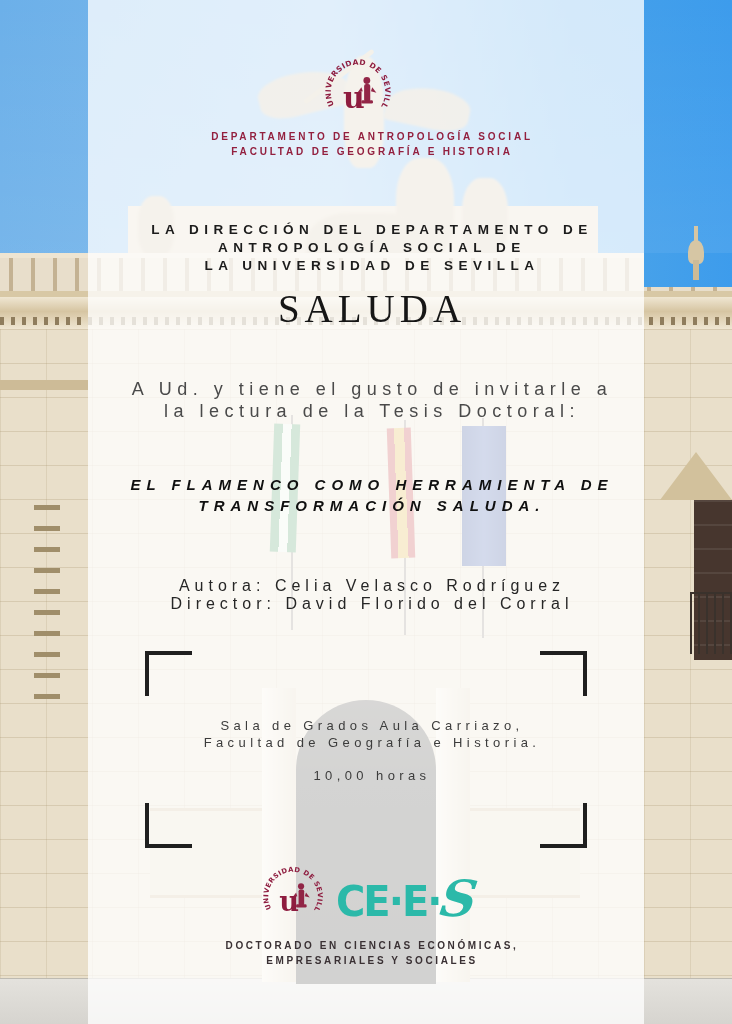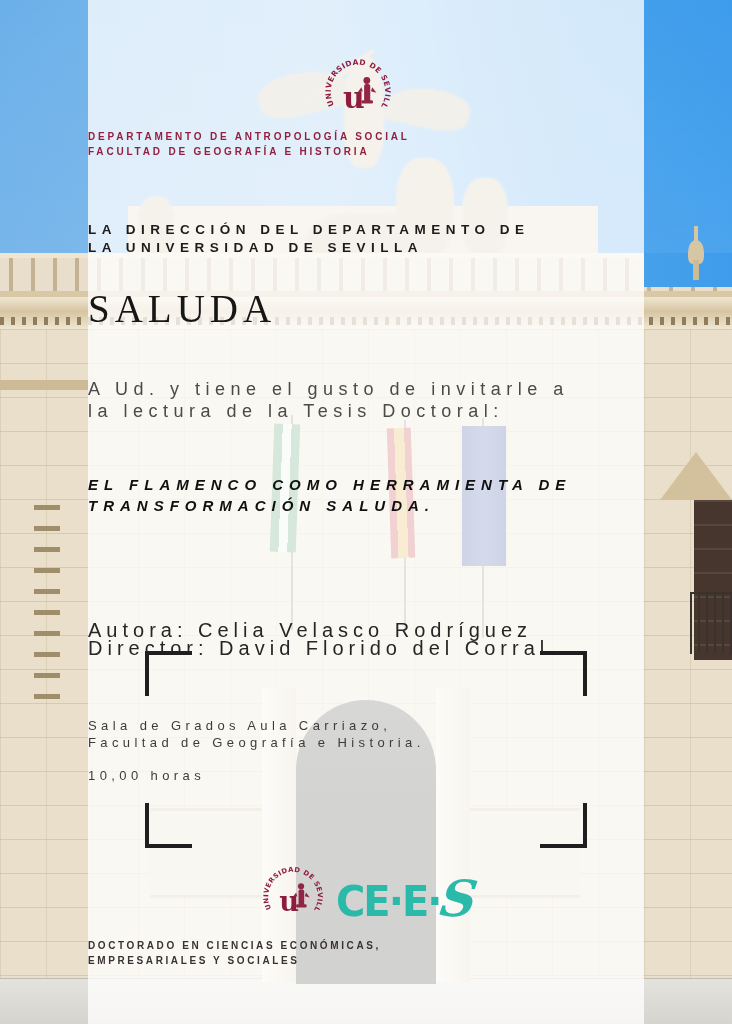--- a/index.html
+++ b/index.html
@@ -70,31 +70,31 @@
   .pilaster{top:688px;width:34px;height:294px;background:linear-gradient(90deg,#f6f0e4,#ded2b8);}
   .pilaster-l{left:262px;} .pilaster-r{left:436px;}
   .portal-arch{left:296px;top:700px;width:140px;height:284px;border-radius:70px 70px 0 0;
     background:linear-gradient(180deg,#57554e,#454540 30%,#3d3c38);}
 
   
   .overlay{position:absolute;left:88px;top:0;width:556px;height:1024px;
     background:rgba(255,255,255,.77);}
 
   
-  .txt{position:absolute;left:88px;width:556px;text-align:left;}
+  .txt{position:absolute;left:94px;width:556px;text-align:center;}
   .dept{font-size:10px;font-weight:bold;letter-spacing:2.8px;color:#93203F;}
   .dept1{top:131px;} .dept2{top:146px;}
   .headline{top:221px;font-size:13.5px;font-weight:bold;letter-spacing:5.5px;
     line-height:18px;color:#1c1c1c;}
   .saluda{top:286px;font-family:"Liberation Serif",serif;font-weight:400;
     font-size:39px;letter-spacing:5px;color:#161616;}
   .invite{top:378px;font-size:18px;letter-spacing:5.5px;line-height:22px;color:#4a4a4a;}
   .thesis{top:474px;font-size:15px;font-weight:bold;font-style:italic;
     letter-spacing:6px;line-height:21px;color:#101010;}
-  .people{top:577px;font-size:20px;letter-spacing:5px;line-height:18px;color:#262626;margin-top:44px;}
+  .people{top:577px;font-size:16px;letter-spacing:5px;line-height:18px;color:#262626;}
   .venue{top:717px;font-size:13px;letter-spacing:4.4px;line-height:17px;color:#3c3c3c;}
   .datetime{top:767px;font-size:13px;letter-spacing:4.4px;line-height:17px;color:#3c3c3c;}
 
   .frame{position:absolute;left:145px;top:651px;width:442px;height:197px;}
   .corner{position:absolute;width:47px;height:45px;border:0 solid #1f1f1f;}
   .c-tl{left:0;top:0;border-top-width:4px;border-left-width:4px;}
   .c-tr{right:0;top:0;border-top-width:4px;border-right-width:4px;}
   .c-bl{left:0;bottom:0;border-bottom-width:4px;border-left-width:4px;}
   .c-br{right:0;bottom:0;border-bottom-width:4px;border-right-width:4px;}
 
@@ -172,20 +172,21 @@
       <path d="M55,46 L49,54 L57,52 Z"></path>
         <path d="M71,46 L77,54 L69,52 Z"></path>
     </g>
   </svg>
 
   <div class="txt dept dept1">DEPARTAMENTO DE ANTROPOLOGÍA SOCIAL</div>
   <div class="txt dept dept2">FACULTAD DE GEOGRAFÍA E HISTORIA</div>
 
   <div class="txt headline">
     <div>LA DIRECCIÓN DEL DEPARTAMENTO DE</div>
+    <div>ANTROPOLOGÍA SOCIAL DE</div>
     <div>LA UNIVERSIDAD DE SEVILLA</div>
   </div>
   <div class="txt saluda">SALUDA</div>
 
   <div class="txt invite">
     <div>A Ud. y tiene el gusto de invitarle a</div>
     <div>la lectura de la Tesis Doctoral:</div>
   </div>
 
   <div class="txt thesis">

